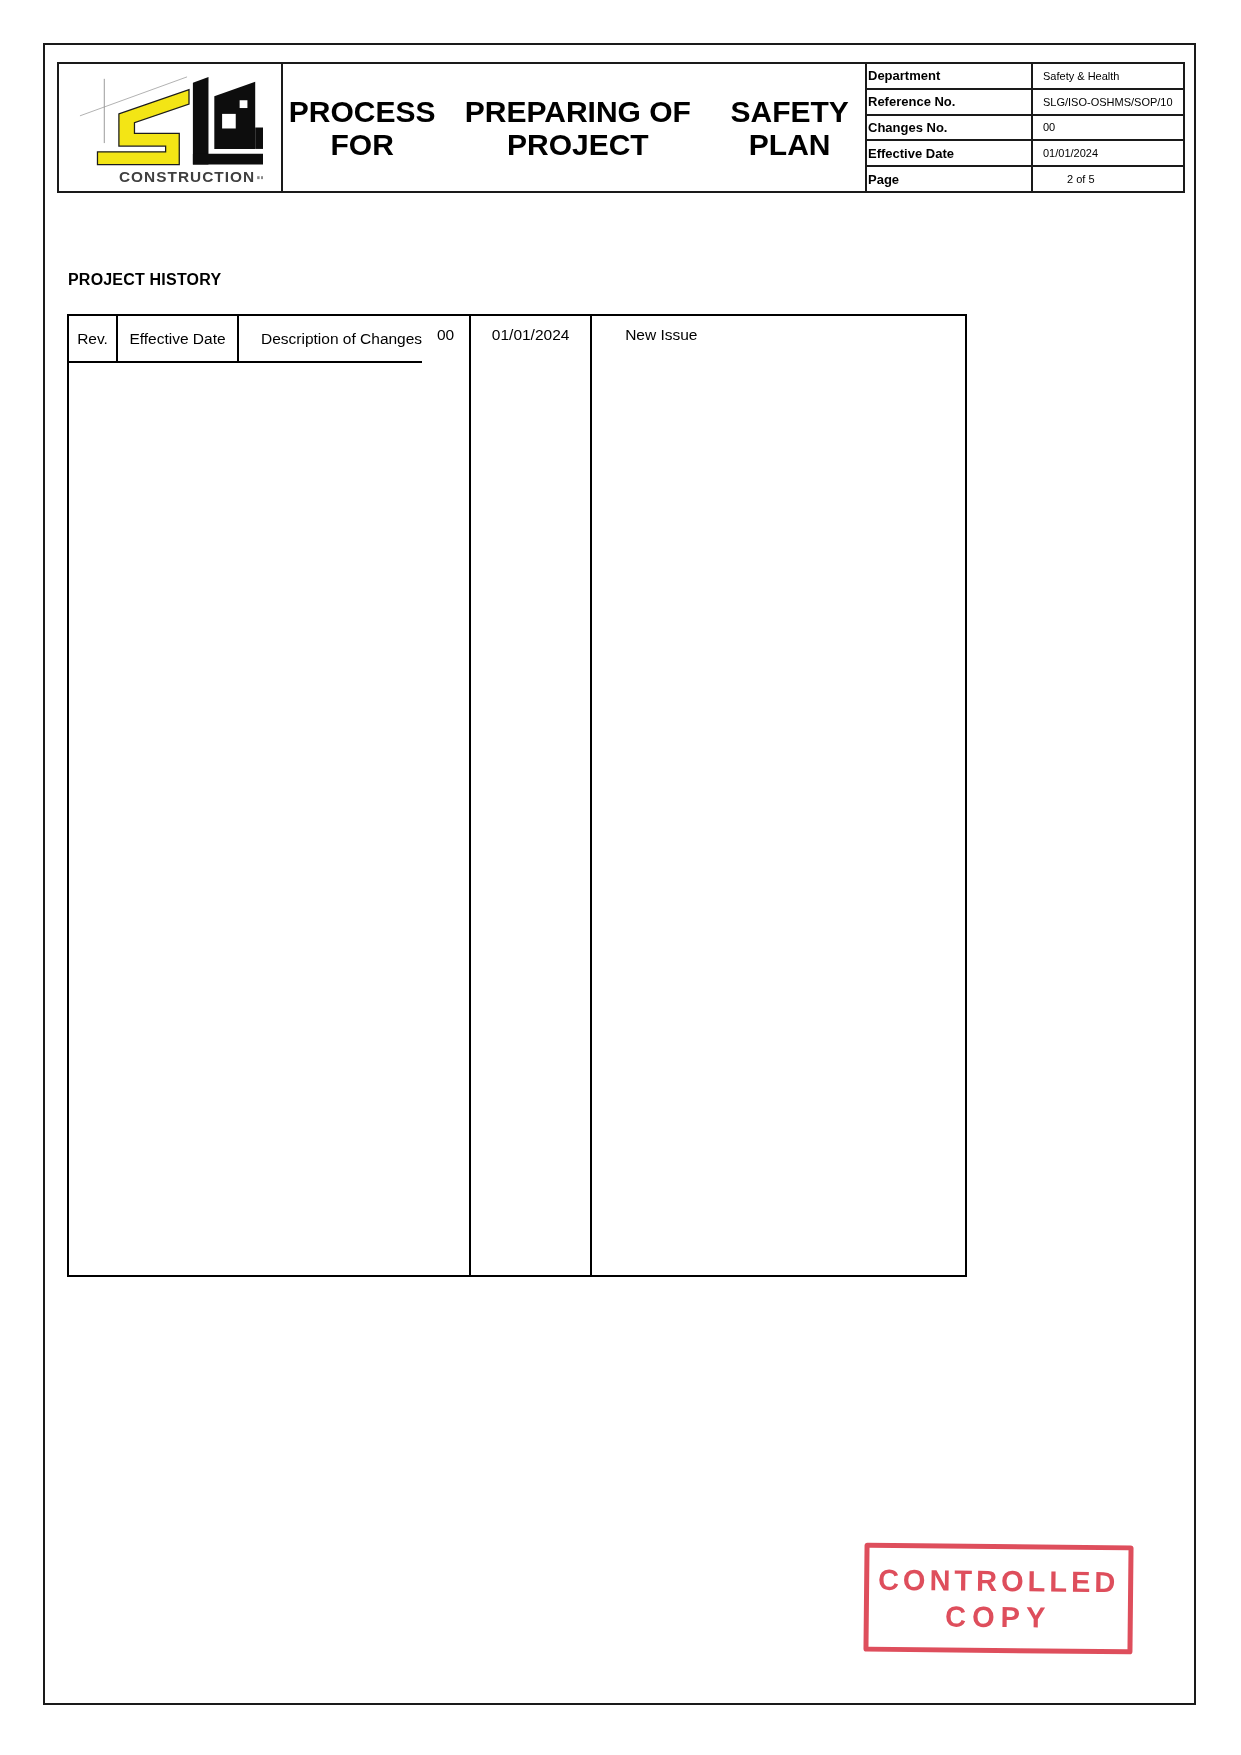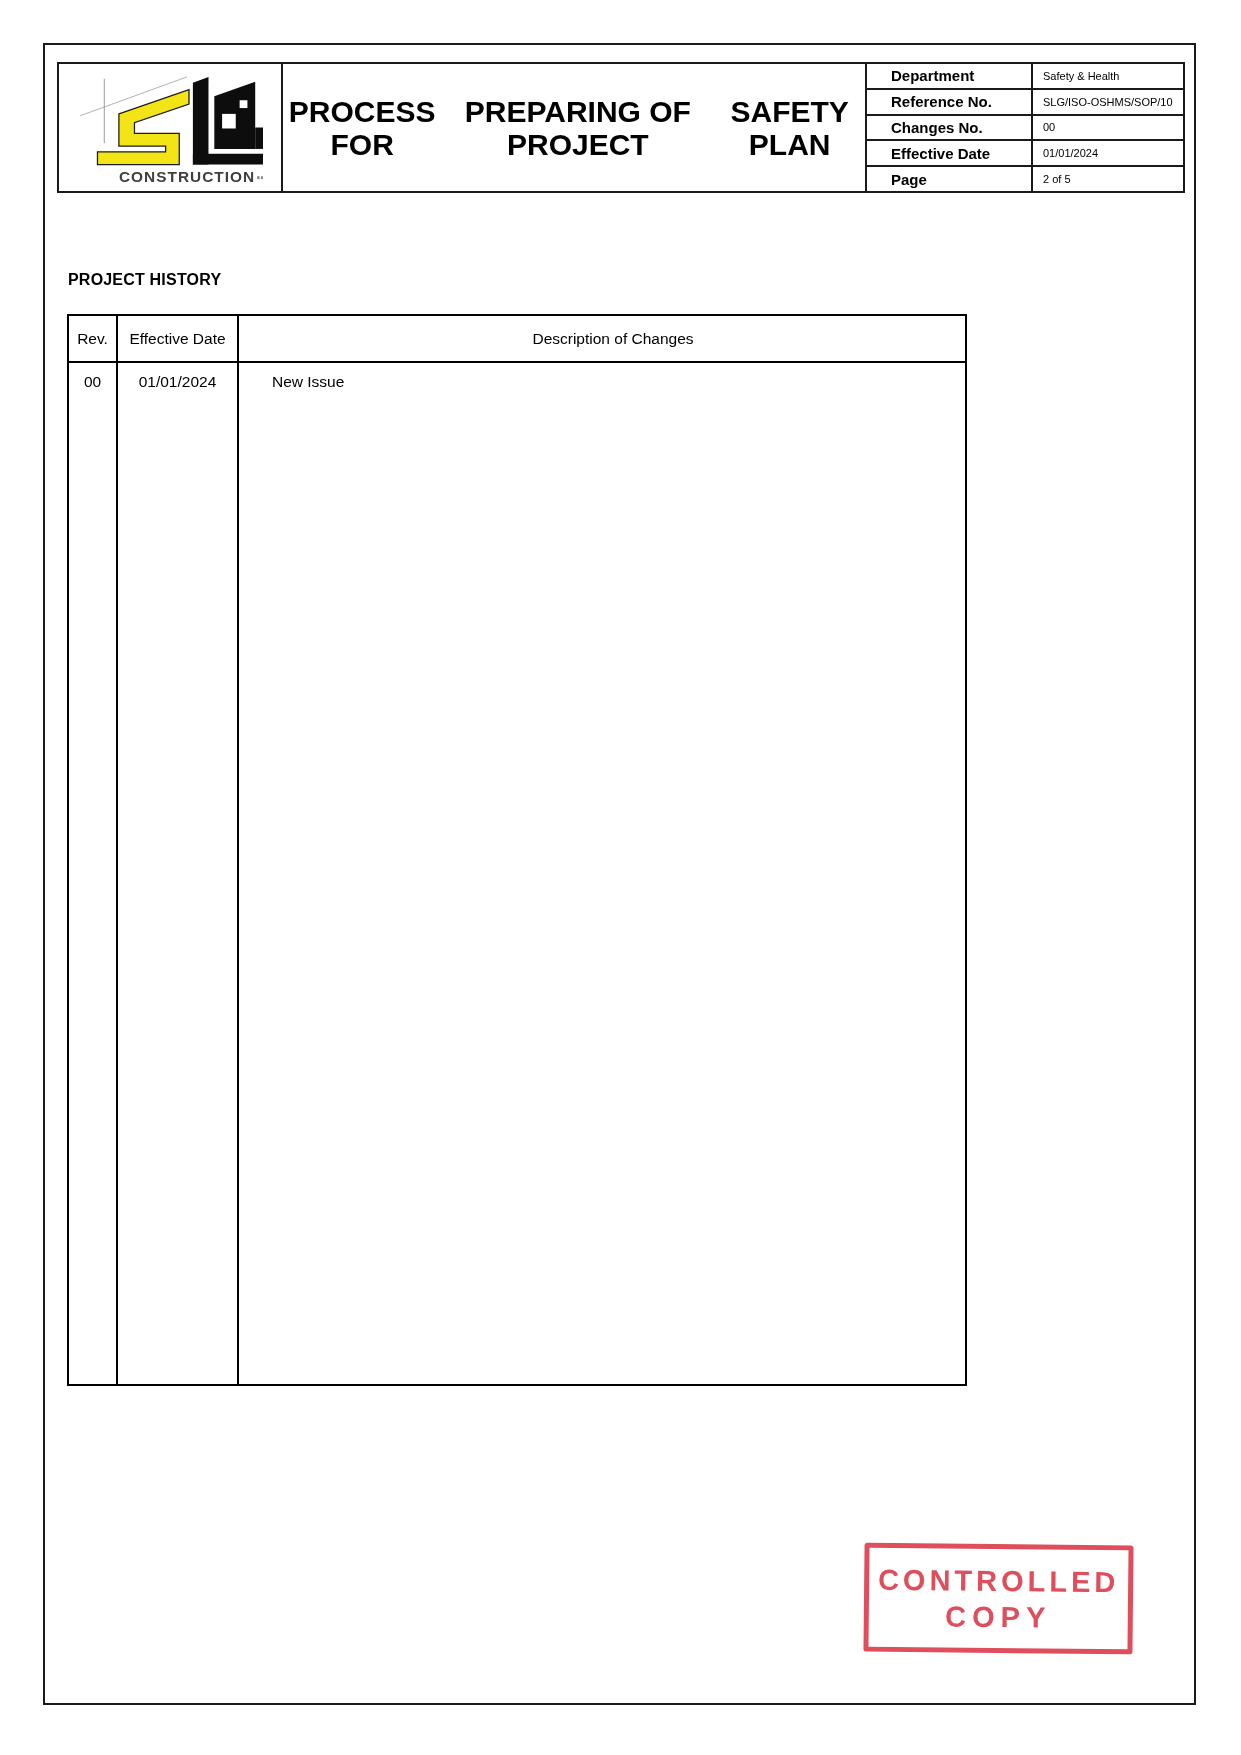--- a/index.html
+++ b/index.html
@@ -22,36 +22,36 @@
     display:flex; align-items:center; justify-content:center;
   }
   .title-cell {
     width:584px; display:flex; flex-direction:row;
     align-items:center; justify-content:center;
     font-weight:bold; font-size:30px; line-height:33px; text-align:center;
     border-right:2px solid #1a1a1a;
   }
   .info-table { flex:1; display:flex; flex-direction:column; }
   .info-row { flex:1; display:flex; border-bottom:2px solid #1a1a1a; }
-  .info-row:last-child { border-bottom:none; }
+  .info-row:last-child { border-bottom:none;gap:24px; }
   .info-label {
     width:166px; border-right:2px solid #1a1a1a; font-weight:bold;
-    font-size:15px; display:flex; align-items:center; padding-left:24px;
+    font-size:13px; display:flex; align-items:center; padding-left:1px;
   }
   .info-value {
     flex:1; font-size:11px; display:flex; align-items:center; padding-left:10px;
   }
   
   .section-heading {
     position:absolute; left:68px; top:271px;
     font-size:16px; font-weight:bold; letter-spacing:0.2px;
   }
   .rev-table {
-    position:absolute; left:67px; top:314px; width:900px; height:1072px;
-    border:2px solid #000; display:flex; flex-direction:column; background:#fff;
+    position:absolute; left:67px; top:314px; width:900px; height:963px;
+    border:2px solid #000; display:flex; flex-direction:row; background:#fff;
   }
   .rev-head { display:flex; height:47px; border-bottom:2px solid #000; font-size:15.5px; }
   .rev-head .cell { display:flex; align-items:center; justify-content:center; }
   .rev-body { display:flex; flex:1; font-size:15.5px; }
   .col-rev  { width:49px;  border-right:2px solid #000; }
   .col-date { width:121px; border-right:2px solid #000; }
   .col-desc { flex:1;margin-left:22px; }
   .rev-body .cell { padding-top:10px; }
   .rev-body .col-rev  { text-align:center; }
   .rev-body .col-date { text-align:center; }

